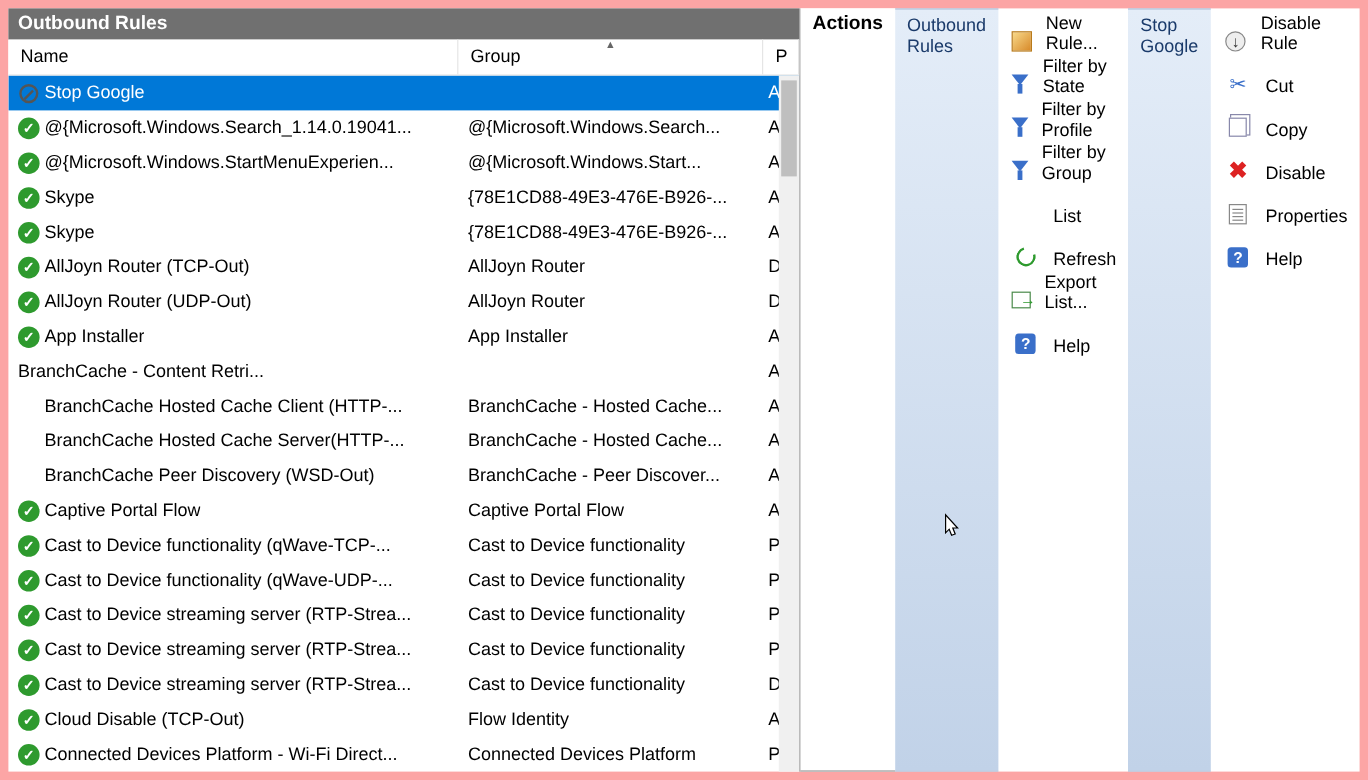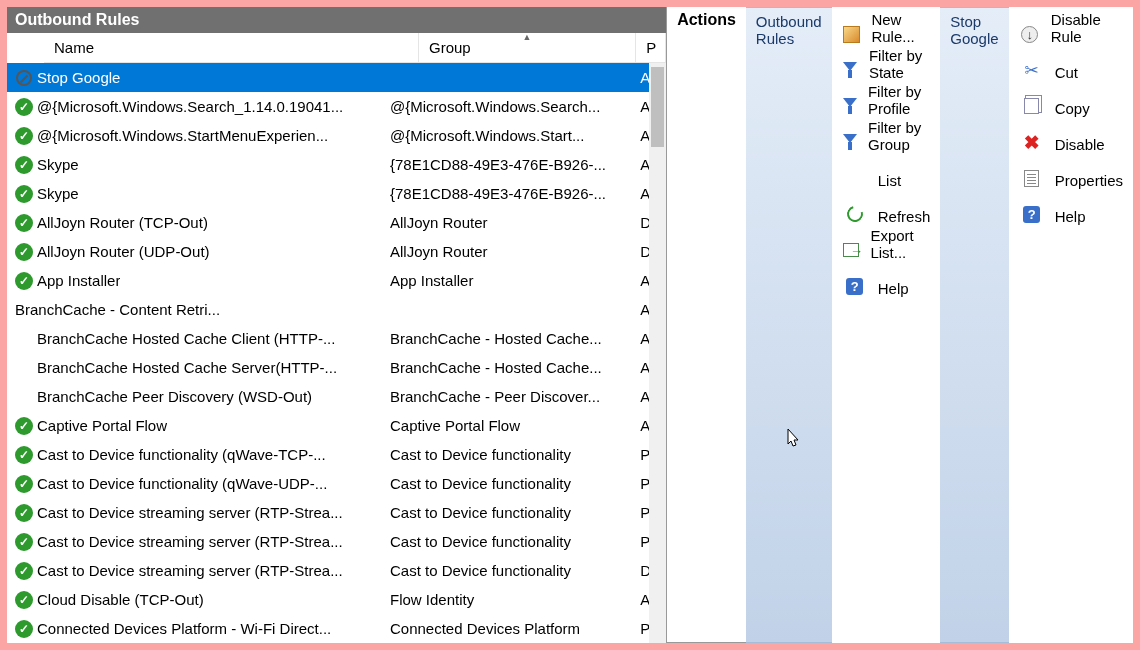--- a/index.html
+++ b/index.html
@@ -2,21 +2,21 @@
 <html><head>
 <meta charset="utf-8">
 <style>
 * { margin:0; padding:0; box-sizing:border-box; }
 body { font-family:"Segoe UI",Tahoma,sans-serif; font-size:15px; color:#000; background:#fff; overflow:hidden; }
 .app { display:flex; width:1140px; height:650px; border:7px solid #fca5a5; }
 .left-pane { width:679px; height:100%; border-right:1px solid #999; display:flex; flex-direction:column; position:relative; }
 .right-pane { flex:1; height:100%; display:flex; flex-direction:row; }
 .titlebar { background:#707070; color:#fff; font-weight:600; padding:4px 8px; font-size:16px; }
 .titlebar.actions { background:#fff; color:#000; font-size:16px; font-weight:600; padding:4px 10px; border-bottom:1px solid #999; }
-.list-header { display:flex; background:#fff; border-bottom:1px solid #e5e5e5; user-select:none;margin-left:37px; }
+.list-header { display:flex; background:#fff; border-bottom:1px solid #e5e5e5; user-select:none; }
 .list-header .col { padding:6px 10px; font-size:15px; border-right:1px solid #e5e5e5; position:relative; }
 .col-name { width:375px; }
 .col-group { flex:1; }
 .col-p { width:30px; }
 .sort-ind { position:absolute; top:-1px; left:50%; transform:translateX(-50%); font-size:9px; color:#666; }
 .list-body { flex:1; overflow:hidden; }
 .row { display:flex; align-items:center; height:29px; }
 .row .c-name { width:375px; display:flex; align-items:center; padding-left:6px; overflow:hidden; white-space:nowrap; }
 .row .c-group { flex:1; padding-left:8px; overflow:hidden; white-space:nowrap; }
 .row .c-p { width:30px; padding-left:4px; overflow:hidden; }

